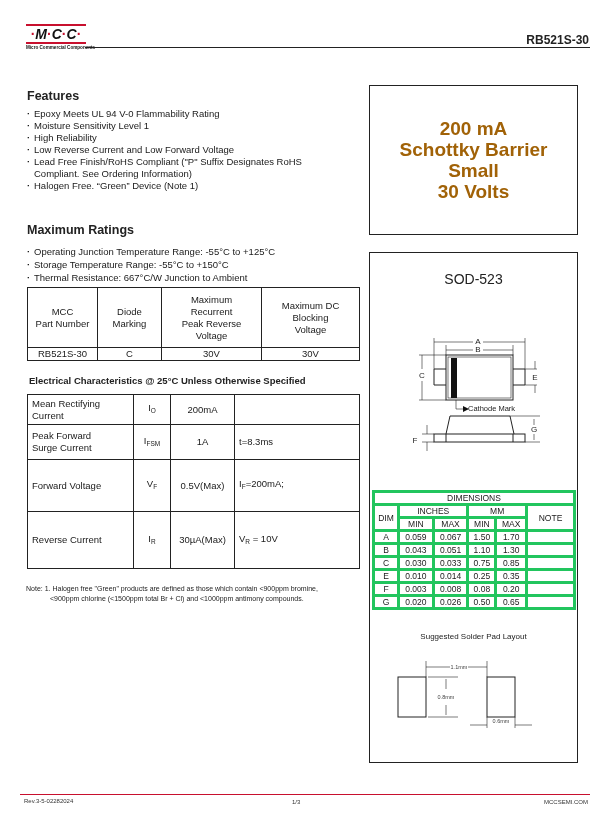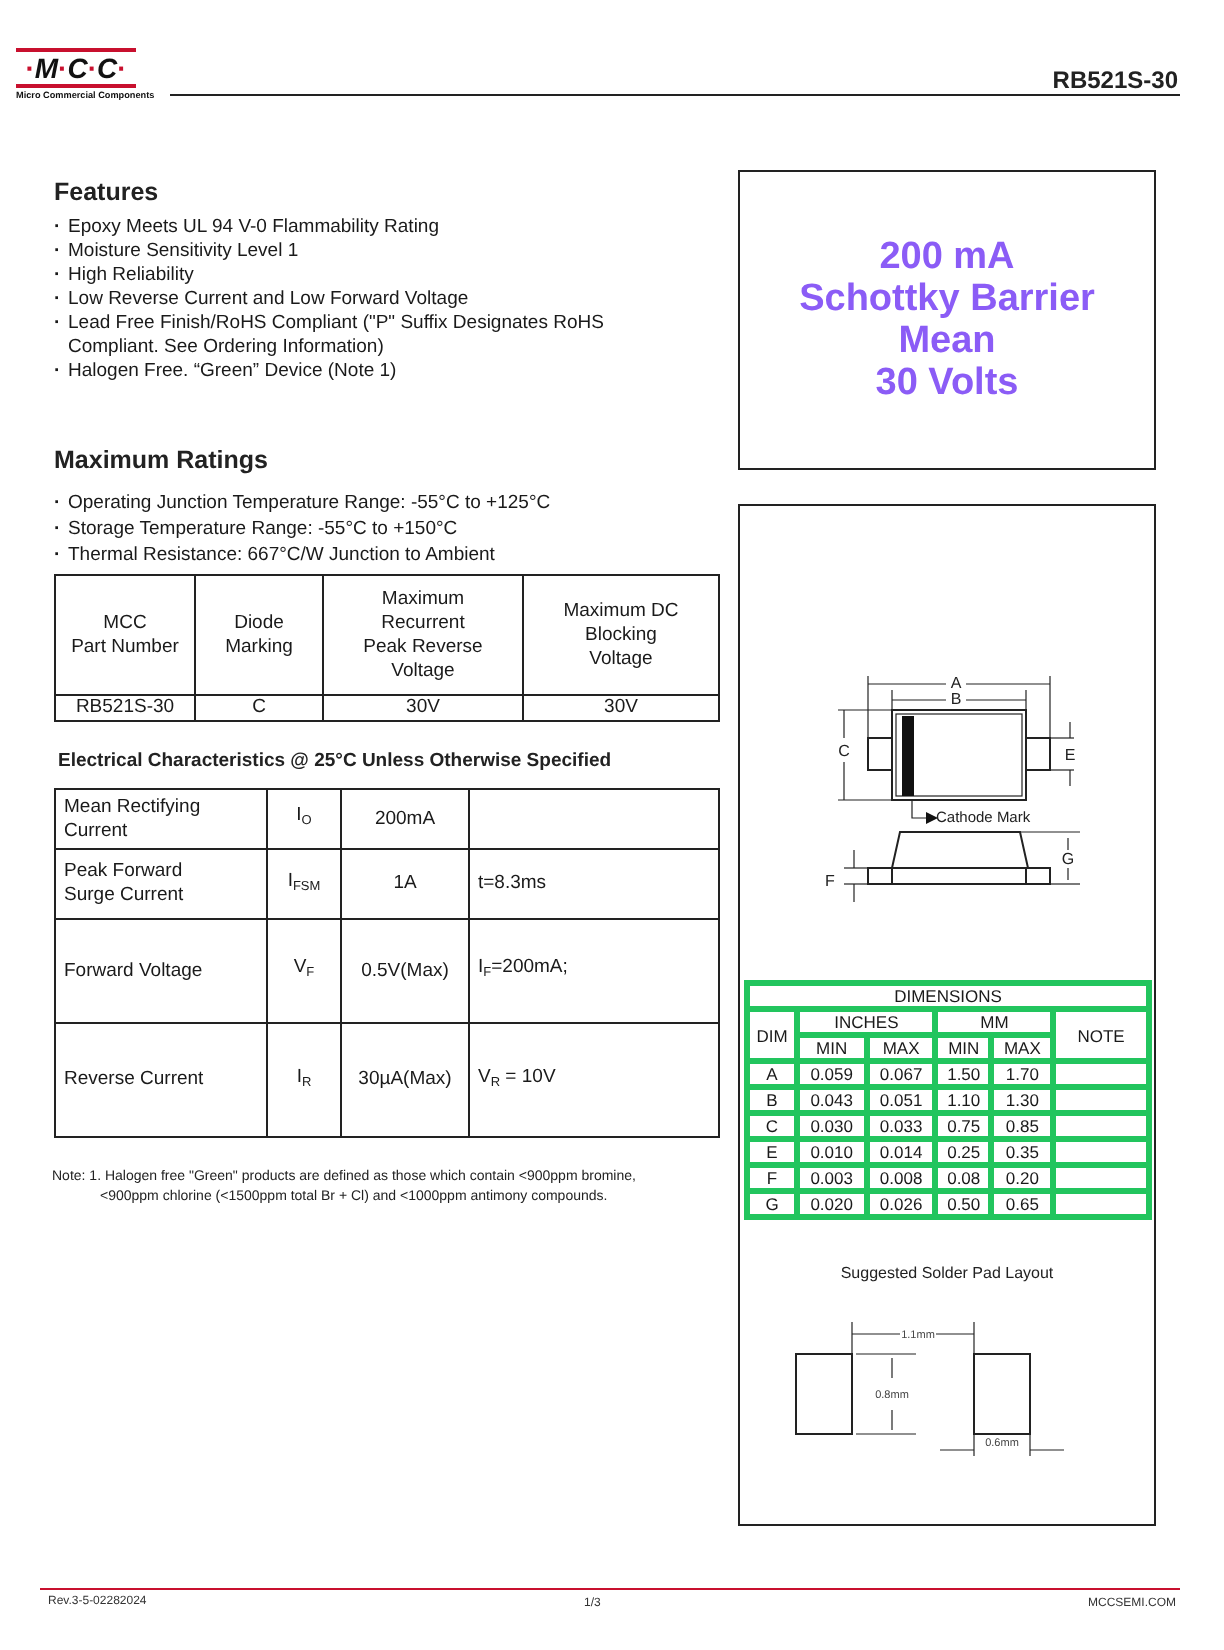--- a/index.html
+++ b/index.html
@@ -1,20 +1,20 @@
 <!DOCTYPE html>
 <html><head>
 <meta charset="utf-8">
 <style>
   * { box-sizing: border-box; margin: 0; padding: 0; }
   html, body { width: 612px; height: 825px; background: #fff; overflow: hidden; }
   body { position: relative; font-family: "Liberation Sans", sans-serif; color: #1a1a1a; }
 
   
-  .logo { position: absolute; left: 8px; top: 24px; width: 76px; height: 30px; }
+  .logo { position: absolute; left: 26px; top: 24px; width: 76px; height: 30px; }
   .logo .bar { position: absolute; left: 0; width: 60px; height: 2px; background: #c8102e; }
   .logo .bar.top { top: 0; }
   .logo .bar.bottom { top: 18px; }
   .logo .mark { position: absolute; left: 0; top: 2px; width: 60px; text-align: center; font-weight: bold; font-style: italic; font-size: 14px; letter-spacing: 0px; color: #111; line-height: 16px; }
   .logo .mark .dot { color: #c8102e; font-style: normal; }
   .logo .sub { position: absolute; left: 0; top: 21px; font-size: 4.6px; font-weight: bold; white-space: nowrap; color: #111; }
   .header-rule { position: absolute; left: 85px; top: 47px; width: 505px; height: 1px; background: #222; }
   .part-header { position: absolute; right: 23px; top: 33px; font-size: 12px; font-weight: bold; color: #222; }
 
   
@@ -43,21 +43,21 @@
   .elec-table tr.r2 td { height: 35px; }
   .elec-table tr.r3 td { height: 52px; }
   .elec-table tr.r4 td { height: 57px; }
   sub { font-size: 6.5px; vertical-align: -2px; }
 
   .note { position: absolute; left: 26px; top: 584px; width: 340px; font-size: 7px; line-height: 10px; color: #222; }
   .note .l2 { padding-left: 24px; display: block; }
 
   
   .title-box { position: absolute; left: 369px; top: 85px; width: 209px; height: 150px; border: 1px solid #222; display: flex; flex-direction: column; align-items: center; justify-content: center; }
-  .title-box div { font-size: 19px; font-weight: bold; line-height: 21px; color: #8b5cf6; }
+  .title-box div { font-size: 19px; font-weight: bold; line-height: 21px; color: #a16207; }
 
   .pkg-box { position: absolute; left: 369px; top: 252px; width: 209px; height: 511px; border: 1px solid #222; }
   .pkg-name { position: absolute; left: 0; width: 100%; top: 18px; text-align: center; font-size: 14px; color: #222; }
   .pkg-svg { position: absolute; left: 0; top: 0; }
 
   .dim-table { position: absolute; left: 2px; top: 237px; width: 204px; font-size: 8.5px; }
   .dim-table td { border: 3px solid #22c55e; text-align: center; line-height: 10px; height: 11px; padding: 0; }
   .dim-table td.note-col { width: 48px; }
 
   .pad-title { position: absolute; left: 0; width: 100%; top: 379px; text-align: center; font-size: 8px; font-weight: normal; color: #222; }
@@ -147,25 +147,26 @@
   </table>
 
 <div class="note">
   <span>Note: 1. Halogen free "Green" products are defined as those which contain &lt;900ppm bromine,</span>
   <span class="l2">&lt;900ppm chlorine (&lt;1500ppm total Br + Cl) and &lt;1000ppm antimony compounds.</span>
 </div>
 
 <div class="title-box">
   <div>200 mA</div>
   <div>Schottky Barrier</div>
-  <div>Mean</div>
+  <div>Small</div>
   <div>30 Volts</div>
 </div>
 
 <div class="pkg-box">
+  <div class="pkg-name">SOD-523</div>
 
   <svg class="pkg-svg" width="209" height="511" viewBox="0 0 209 511">
     <g stroke="#222" stroke-width="1" fill="none">
 
       <rect x="76" y="102" width="67" height="45"></rect>
       <rect x="78" y="104" width="63" height="41" stroke-width="0.6"></rect>
 
       <polyline points="76,116 64,116 64,132 76,132"></polyline>
       <polyline points="143,116 155,116 155,132 143,132"></polyline>
 

